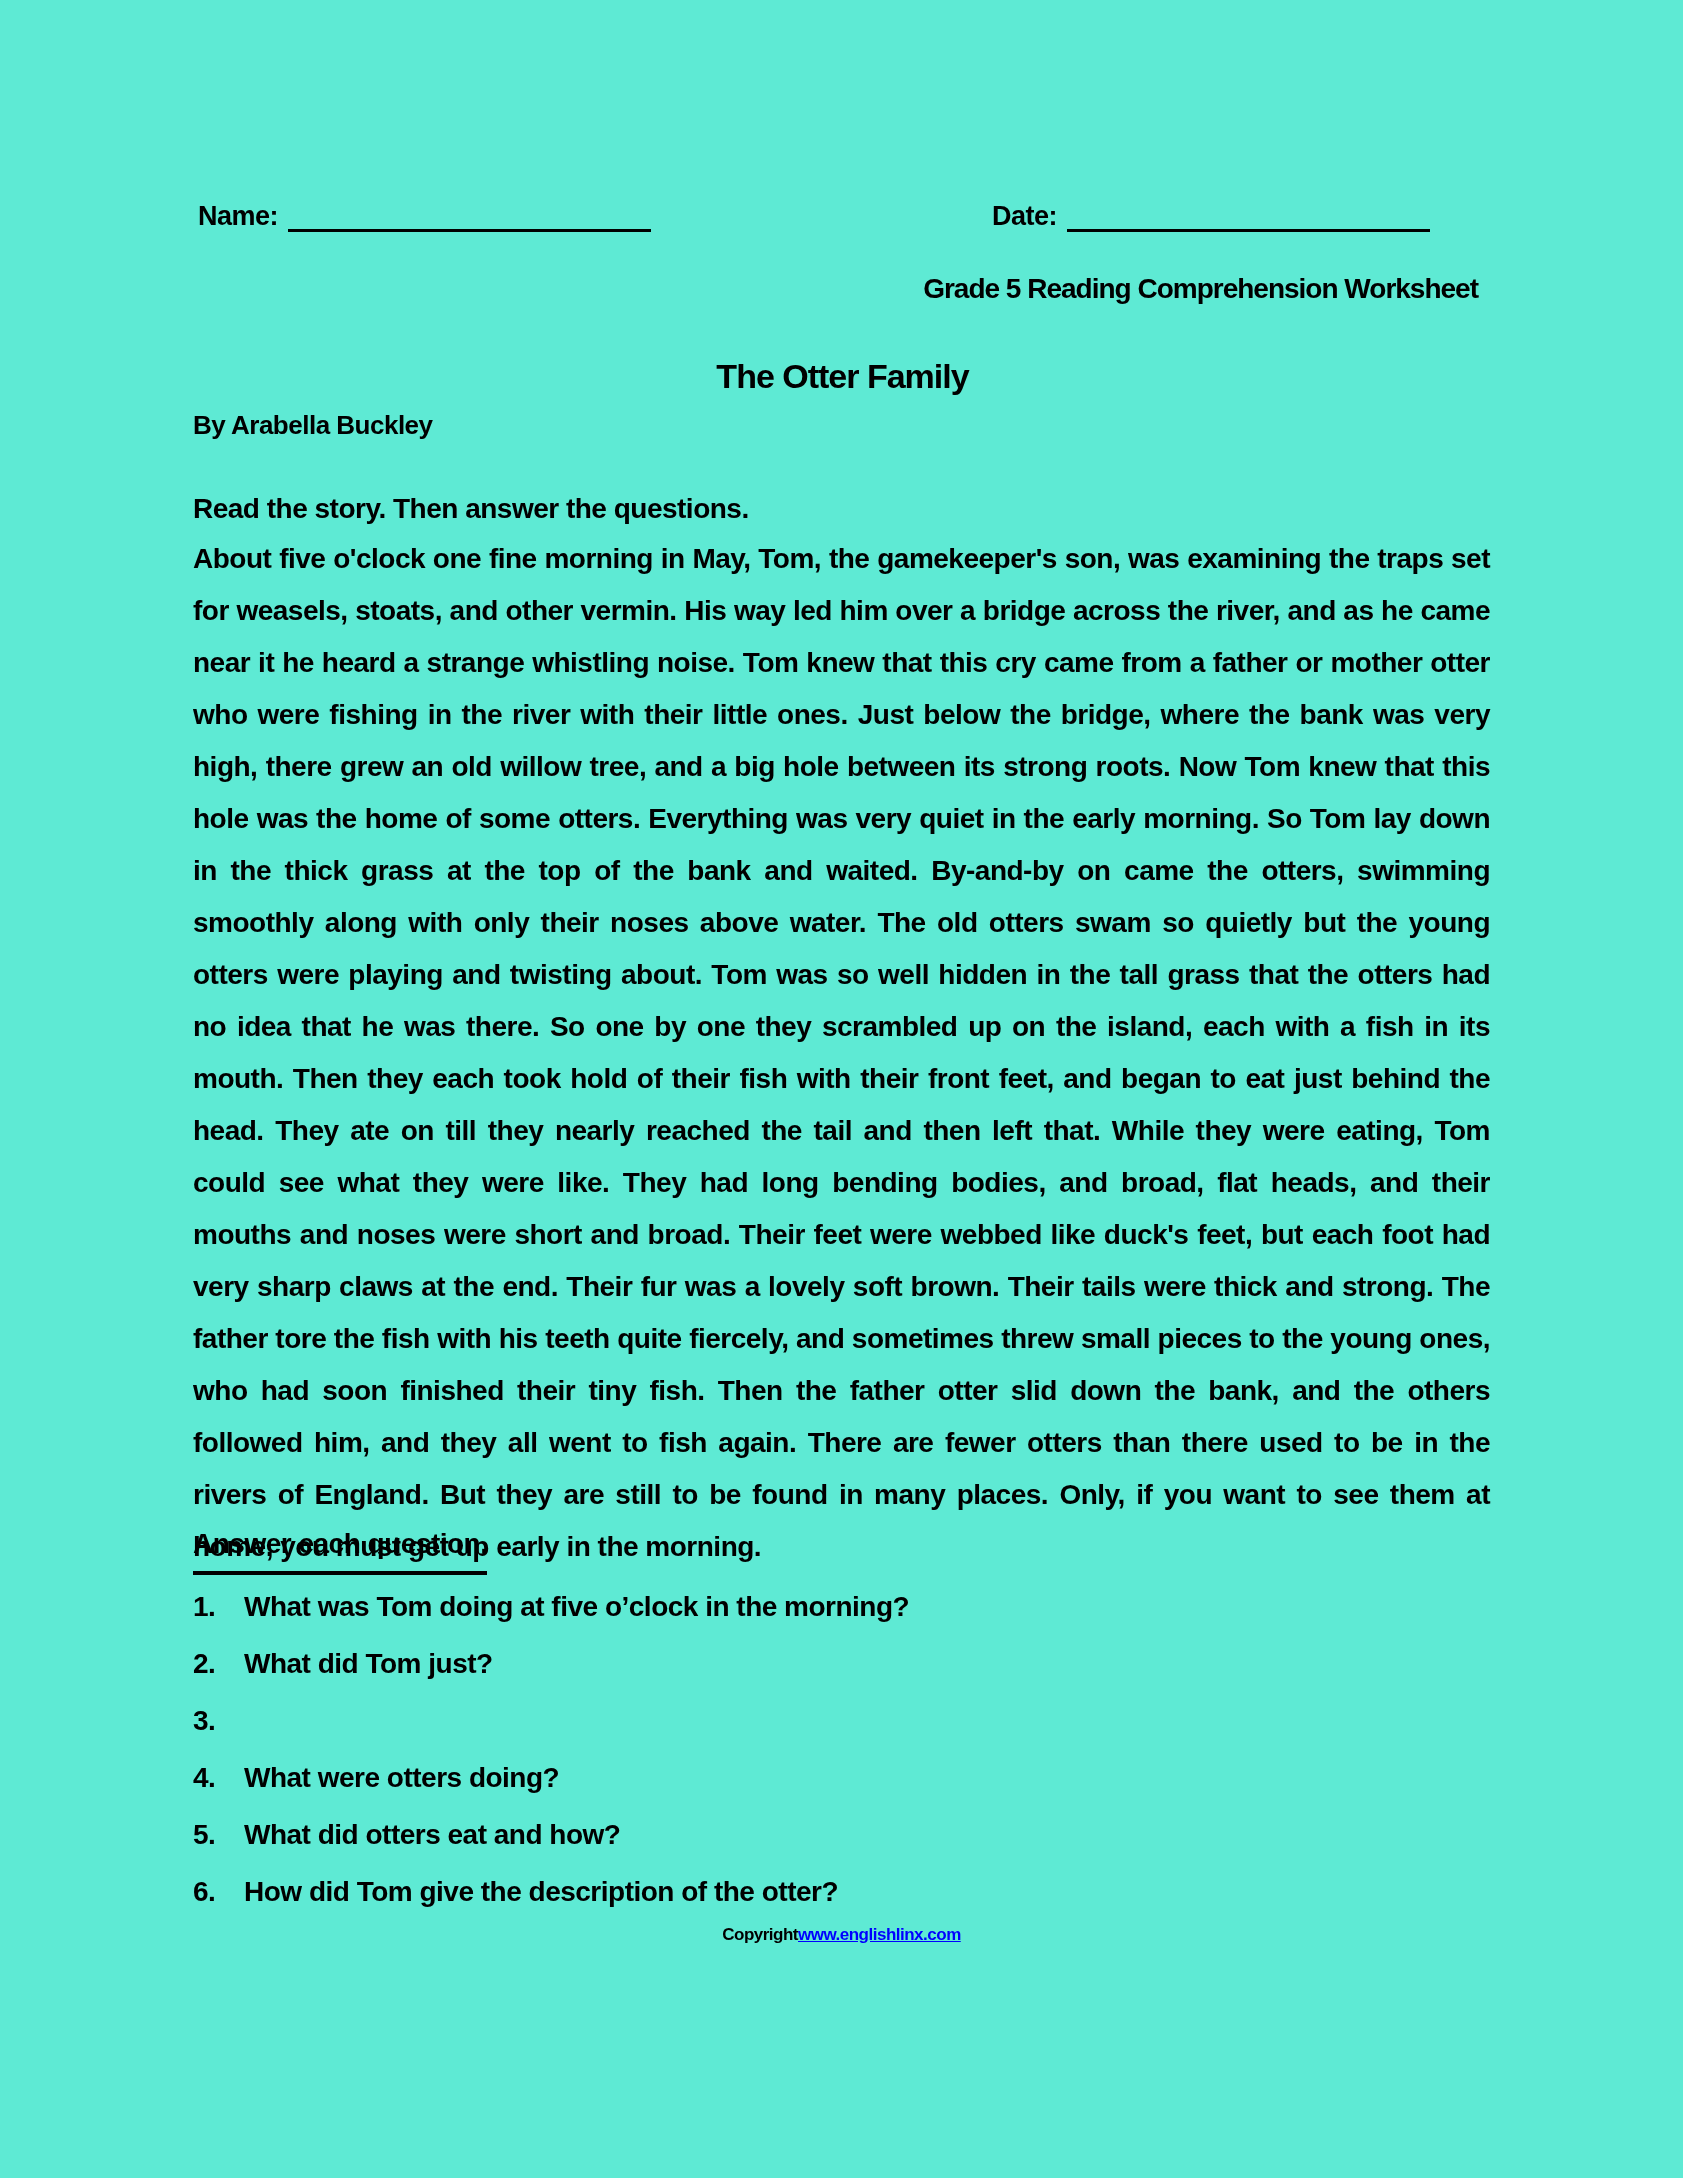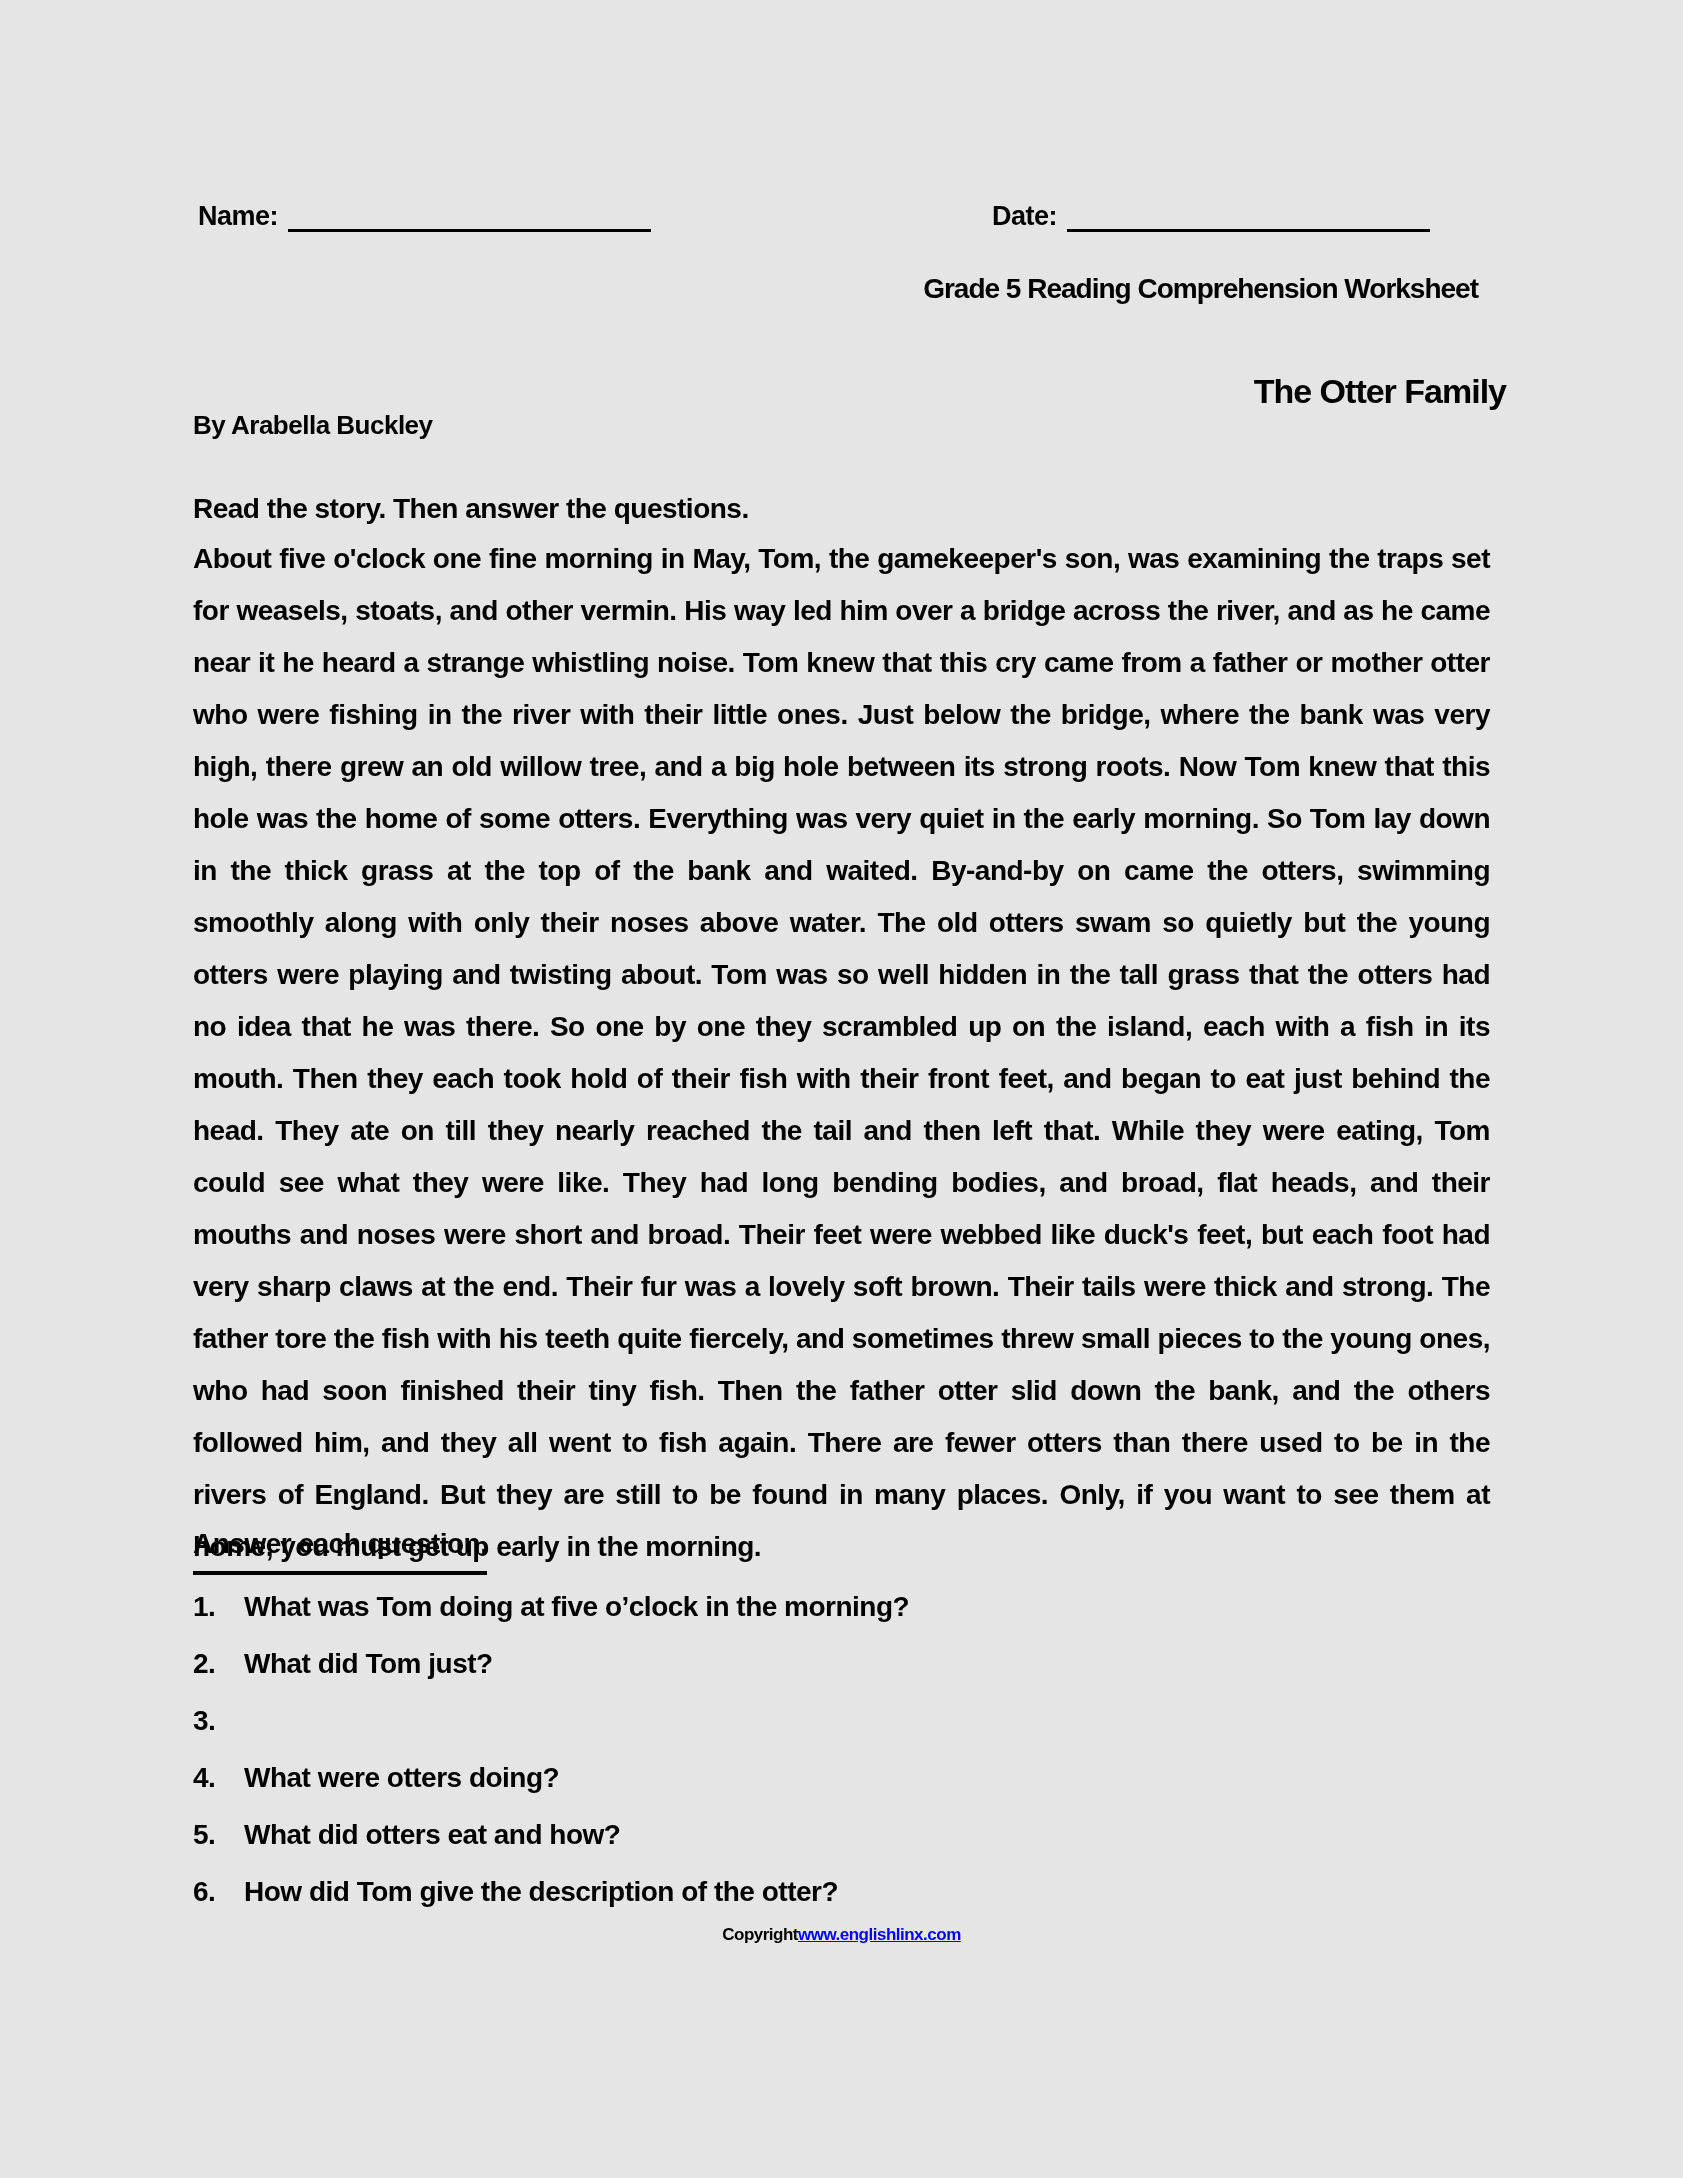--- a/index.html
+++ b/index.html
@@ -47,24 +47,24 @@
     text-align: right;
     font-size: 28px;
     letter-spacing: -1px;
     margin: 0;
   }
   .story-title {
     position: absolute;
     top: 356px;
     left: 193px;
     width: 1297px;
-    text-align: right;
+    text-align: center;
     font-size: 34px;
     letter-spacing: -1px;
-    margin: 16px;
+    margin: 1px;
   }
   .byline {
     position: absolute;
     top: 410px;
     left: 193px;
     width: 1297px;
     text-align: left;
     font-size: 26px;
     margin: 0;
   }
@@ -131,21 +131,21 @@
     font-size: 17px;
   }
   .footer-link {
     text-decoration: underline;
     cursor: pointer;
   }
 </style>
 </head>
 <body>
 
-<div class="page" style="background: #e5e5e5; color: rgb(0, 0, 0);">
+<div class="page" style="background: #5eead4; color: rgb(0, 0, 0);">
 
   <div class="field name-field">
     <span class="field-label">Name:</span>
     <span class="field-line"></span>
   </div>
 
   <div class="field date-field">
     <span class="field-label">Date:</span>
     <span class="field-line"></span>
   </div>

